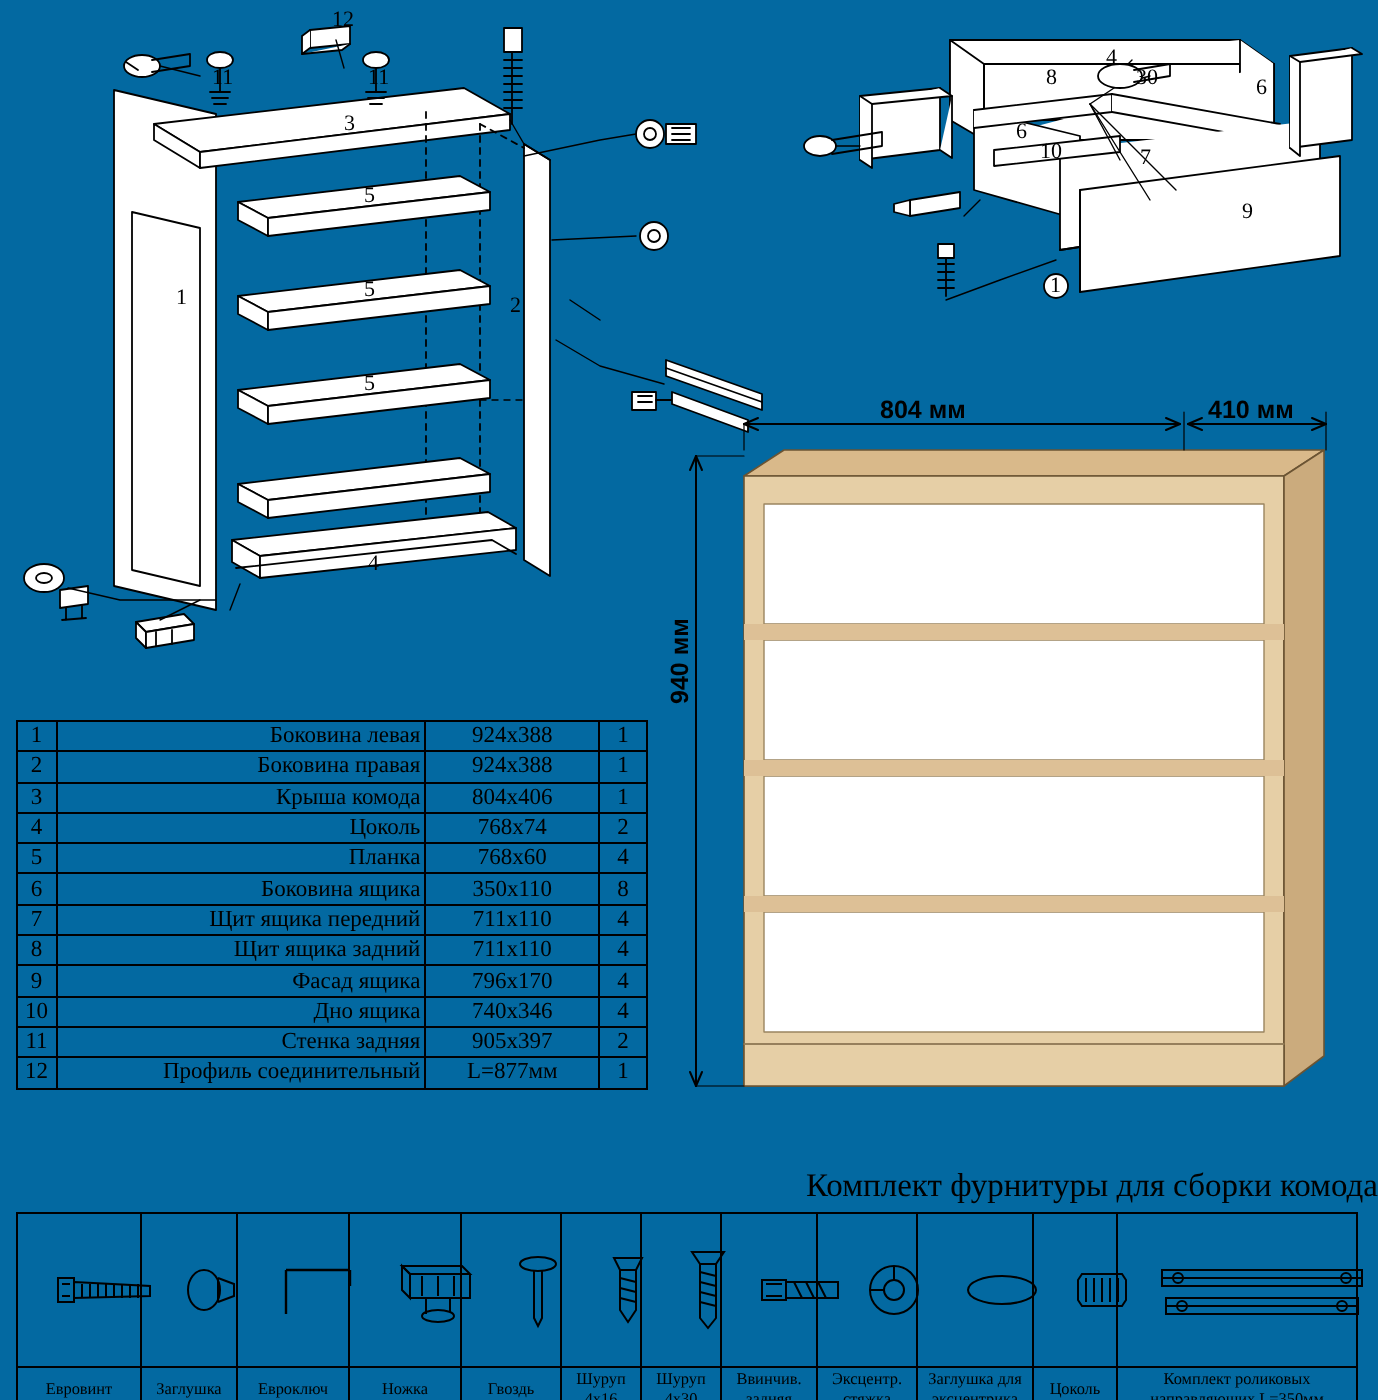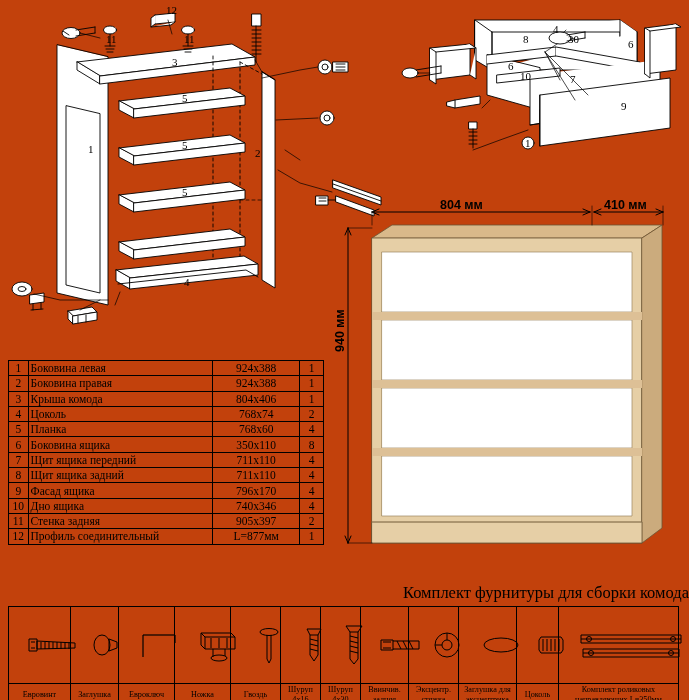--- a/index.html
+++ b/index.html
@@ -8,21 +8,21 @@
     width: 689px; height: 700px;
     background: #ffffff;
     font-family: "Liberation Serif", serif;
     color: #000;
     overflow: hidden;
   }
   #page {
     position: relative;
     width: 689px;
     height: 700px;
-    background: #c2410c;
+    background: #0369a1;
   }
 
   
   .svg-layer {
     position: absolute;
     top: 0; left: 0;
     width: 689px; height: 700px;
     pointer-events: none;
   }
 
@@ -37,21 +37,21 @@
     font-size: 11.5px;
   }
   #parts-table td {
     border: 1px solid #000;
     padding: 0 2px;
     height: 15.3px;
     line-height: 14px;
     white-space: nowrap;
   }
   #parts-table td.c-num { width: 18px; text-align: center; }
-  #parts-table td.c-name { width: 170px; text-align: left; }
+  #parts-table td.c-name { width: 170px; text-align: right; }
   #parts-table td.c-dim  { width: 80px; text-align: center; }
   #parts-table td.c-qty  { width: 22px; text-align: center; }
 
   
   #kit-title {
     position: absolute;
     left: 0; top: 583px;
     width: 689px;
     text-align: right;
     font-size: 16.5px;

